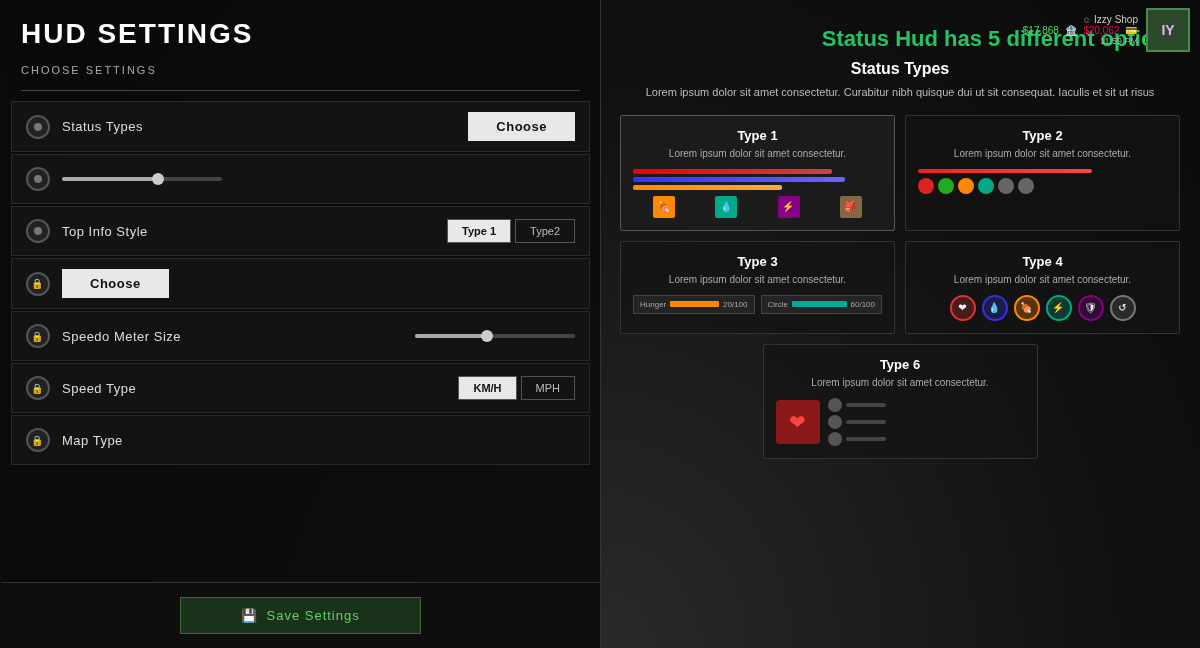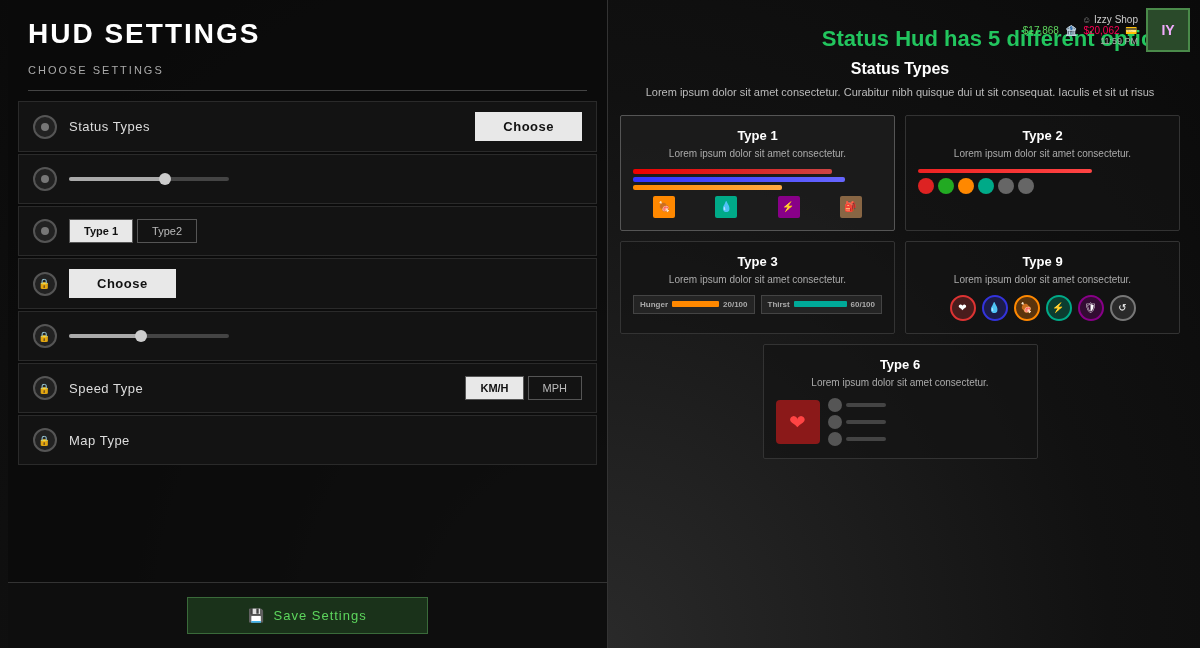--- a/index.html
+++ b/index.html
@@ -16,21 +16,21 @@
     
     .bg-overlay {
       position: absolute;
       inset: 0;
       background: radial-gradient(ellipse at center bottom, #2a2a2a 0%, #111 60%, #0a0a0a 100%);
     }
 
     
     .left-panel {
       position: absolute;
-      left: 8px;
+      left: 1px;
       top: 0;
       width: 600px;
       height: 648px;
       background: rgba(10,10,10,0.85);
       border-right: 1px solid #333;
       display: flex;
       flex-direction: column;
     }
 
     .hud-title {
@@ -348,21 +348,20 @@
     .type3-bar-item {
       flex: 1;
       background: rgba(40,40,40,0.8);
       border: 1px solid #444;
       padding: 4px 6px;
       display: flex;
       align-items: center;
       gap: 4px;
       font-size: 9px;
       color: #aaa;
-      font-weight: bold;
     }
     .bar3 {
       flex: 1;
       height: 6px;
       border-radius: 1px;
     }
     .bar3-orange { background: #f80; }
     .bar3-teal { background: #0a9; }
     .bar3-text { font-size: 8px; color: #aaa; white-space: nowrap; }
 
@@ -471,39 +470,41 @@
           <div class="slider-fill" id="slider-status" style="width: 60%;"></div>
           <div class="slider-thumb" id="thumb-status" style="left: calc(60% - 6px);"></div>
         </div>
       </div>
     </div>
 
     <div class="menu-item">
       <div class="icon-circle">
         <div class="dot"></div>
       </div>
+      <span class="menu-label">Top Info Style</span>
       <div class="menu-action">
         <button class="btn-type active">Type 1</button>
         <button class="btn-type">Type2</button>
       </div>
     </div>
 
     <div class="menu-item">
       <div class="icon-circle">
         <span class="lock">🔒</span>
       </div>
       <div class="menu-action">
         <button class="btn-choose">Choose</button>
       </div>
     </div>
 
     <div class="menu-item">
       <div class="icon-circle">
         <span class="lock">🔒</span>
       </div>
+      <span class="menu-label">Speedo Meter Size</span>
       <div class="menu-action">
         <div class="slider-track">
           <div class="slider-fill" id="slider-speedo" style="width: 45%;"></div>
           <div class="slider-thumb" id="thumb-speedo" style="left: calc(45% - 6px);"></div>
         </div>
       </div>
     </div>
 
     <div class="menu-item">
       <div class="icon-circle">
@@ -594,29 +595,29 @@
     <div class="type-card">
       <h3>Type 3</h3>
       <p>Lorem ipsum dolor sit amet consectetur.</p>
       <div class="type3-bars">
         <div class="type3-bar-item">
           <span class="bar3-text">Hunger</span>
           <div class="bar3 bar3-orange" style="width:55%"></div>
           <span class="bar3-text">20/100</span>
         </div>
         <div class="type3-bar-item">
-          <span class="bar3-text">Thirst</span>
+          <span class="bar3-text">Circle</span>
           <div class="bar3 bar3-teal" style="width:60%"></div>
           <span class="bar3-text">60/100</span>
         </div>
       </div>
     </div>
 
     <div class="type-card">
-      <h3>Type 9</h3>
+      <h3>Type 4</h3>
       <p>Lorem ipsum dolor sit amet consectetur.</p>
       <div class="type4-circles">
         <div class="circle-icon ci-red">❤</div>
         <div class="circle-icon ci-blue">💧</div>
         <div class="circle-icon ci-orange">🍖</div>
         <div class="circle-icon ci-teal">⚡</div>
         <div class="circle-icon ci-purple">🛡</div>
         <div class="circle-icon ci-gray">↺</div>
       </div>
     </div>

